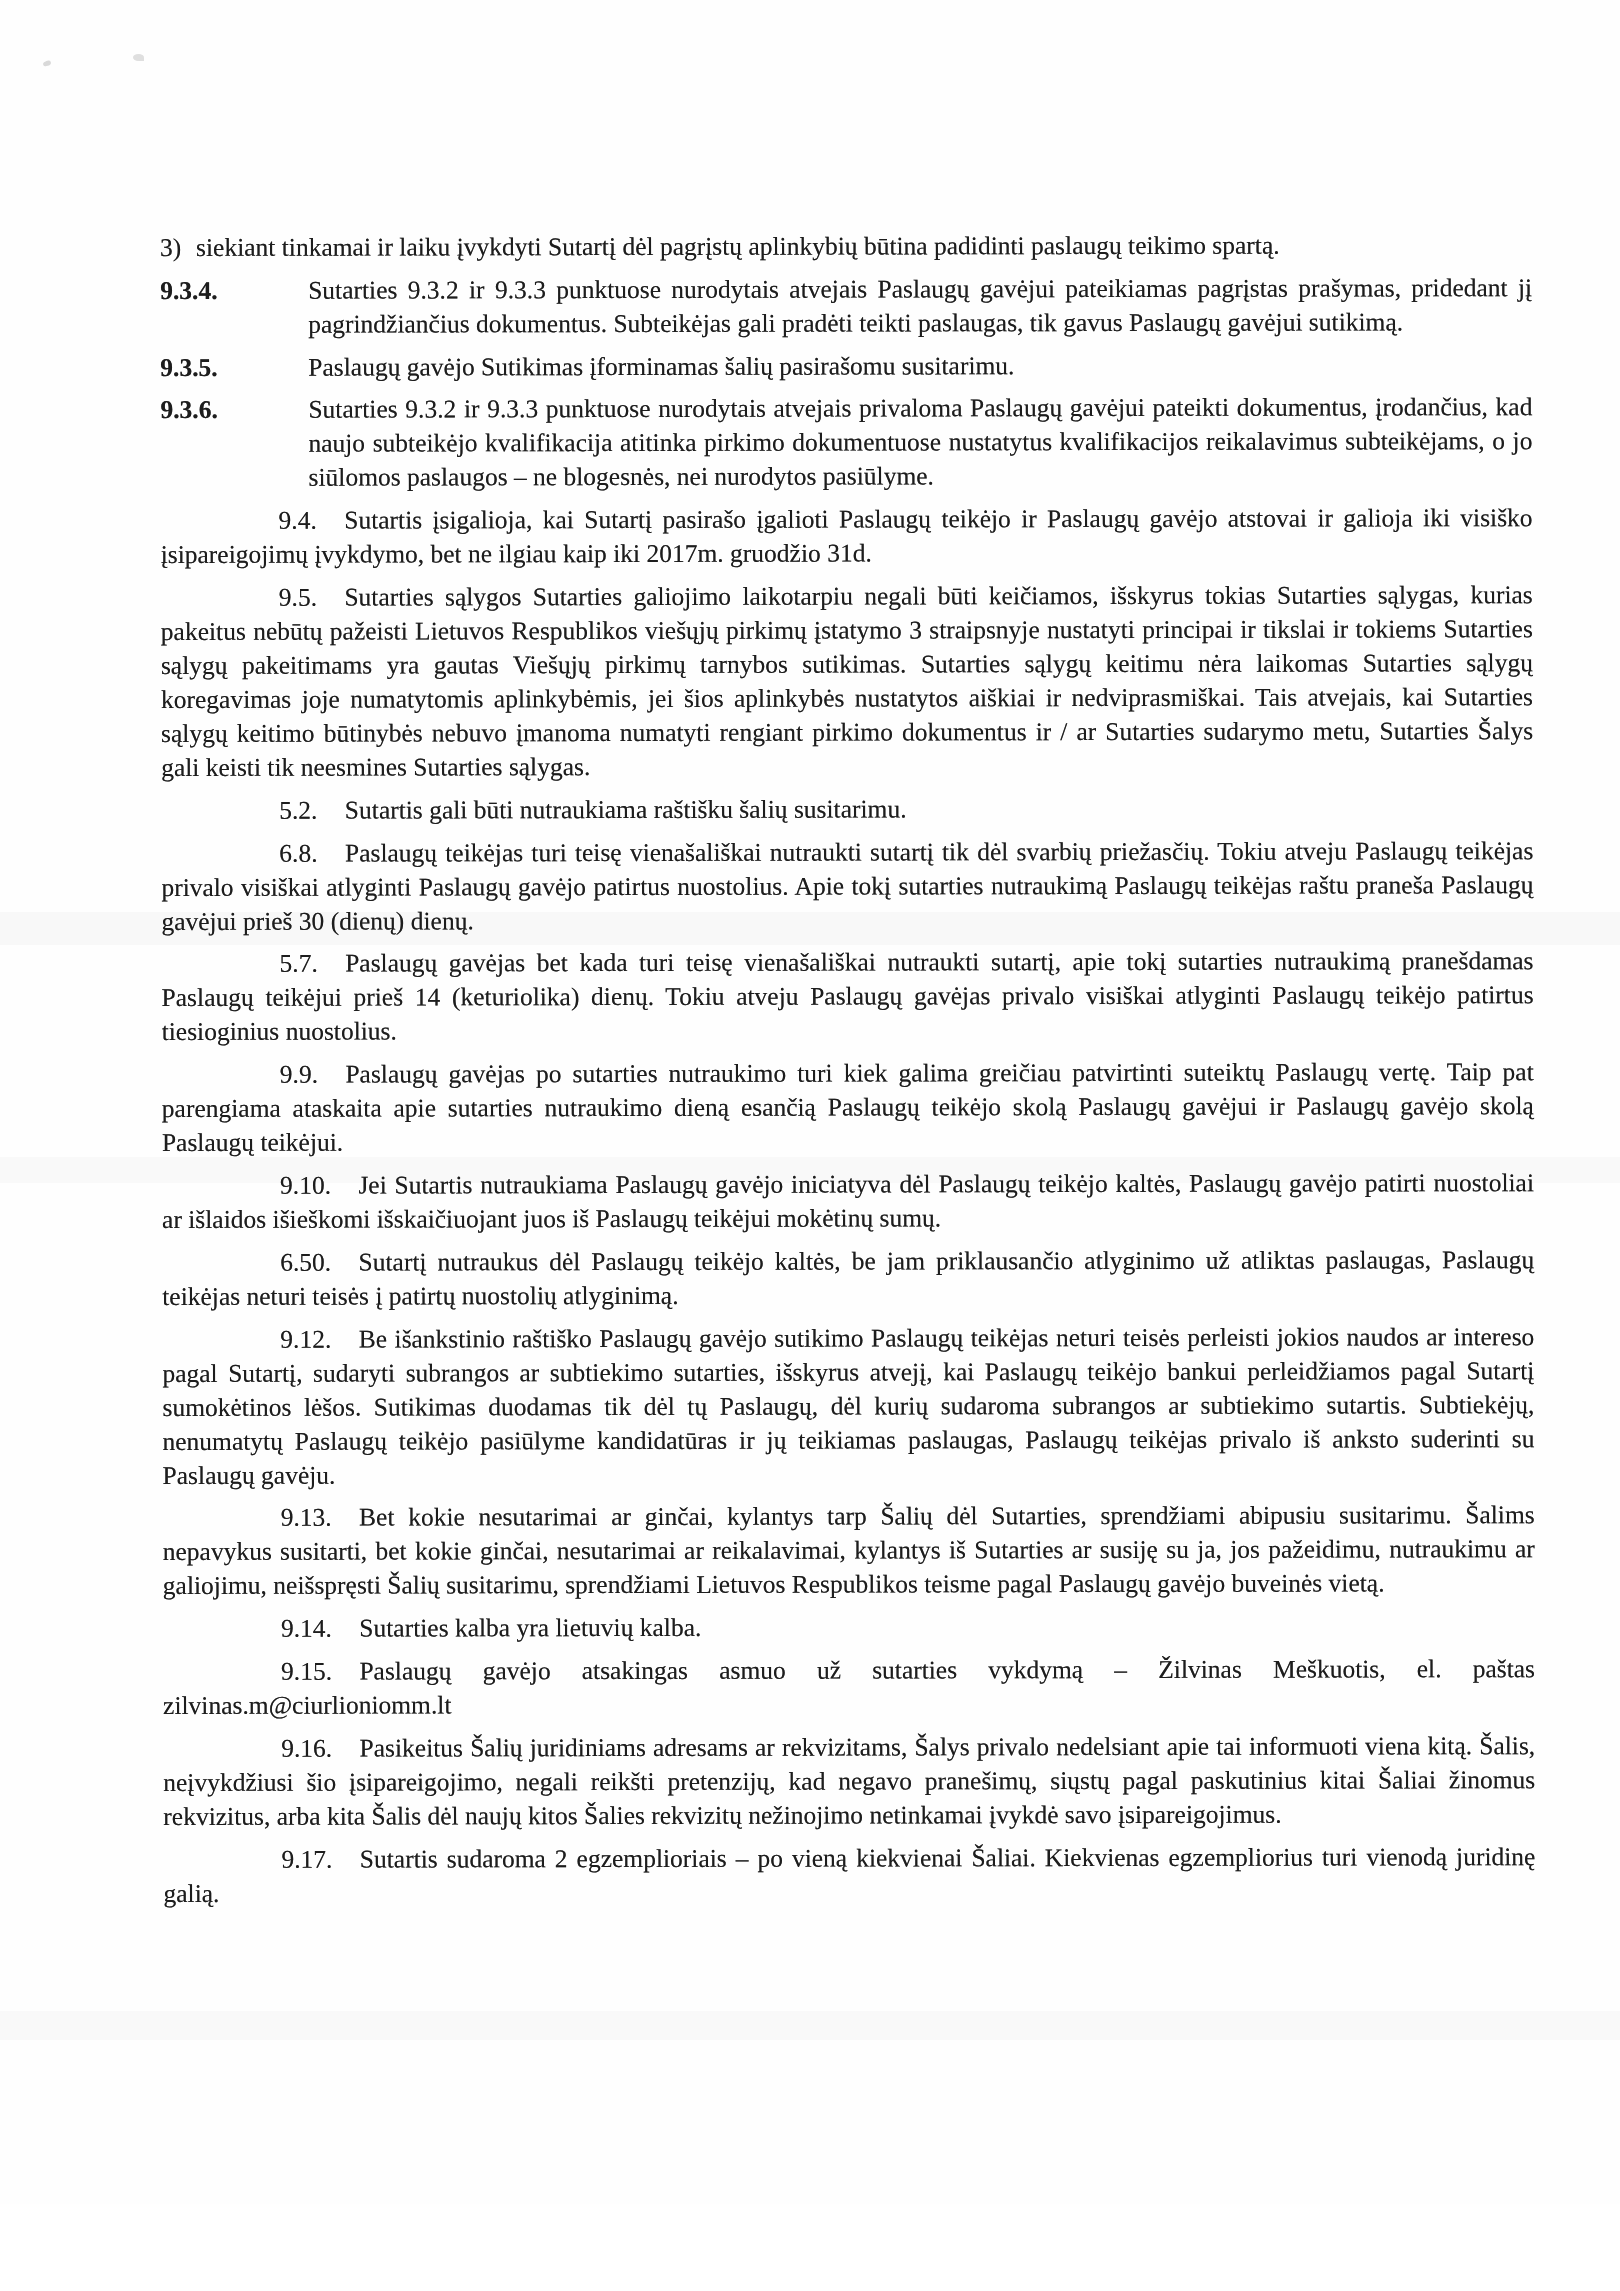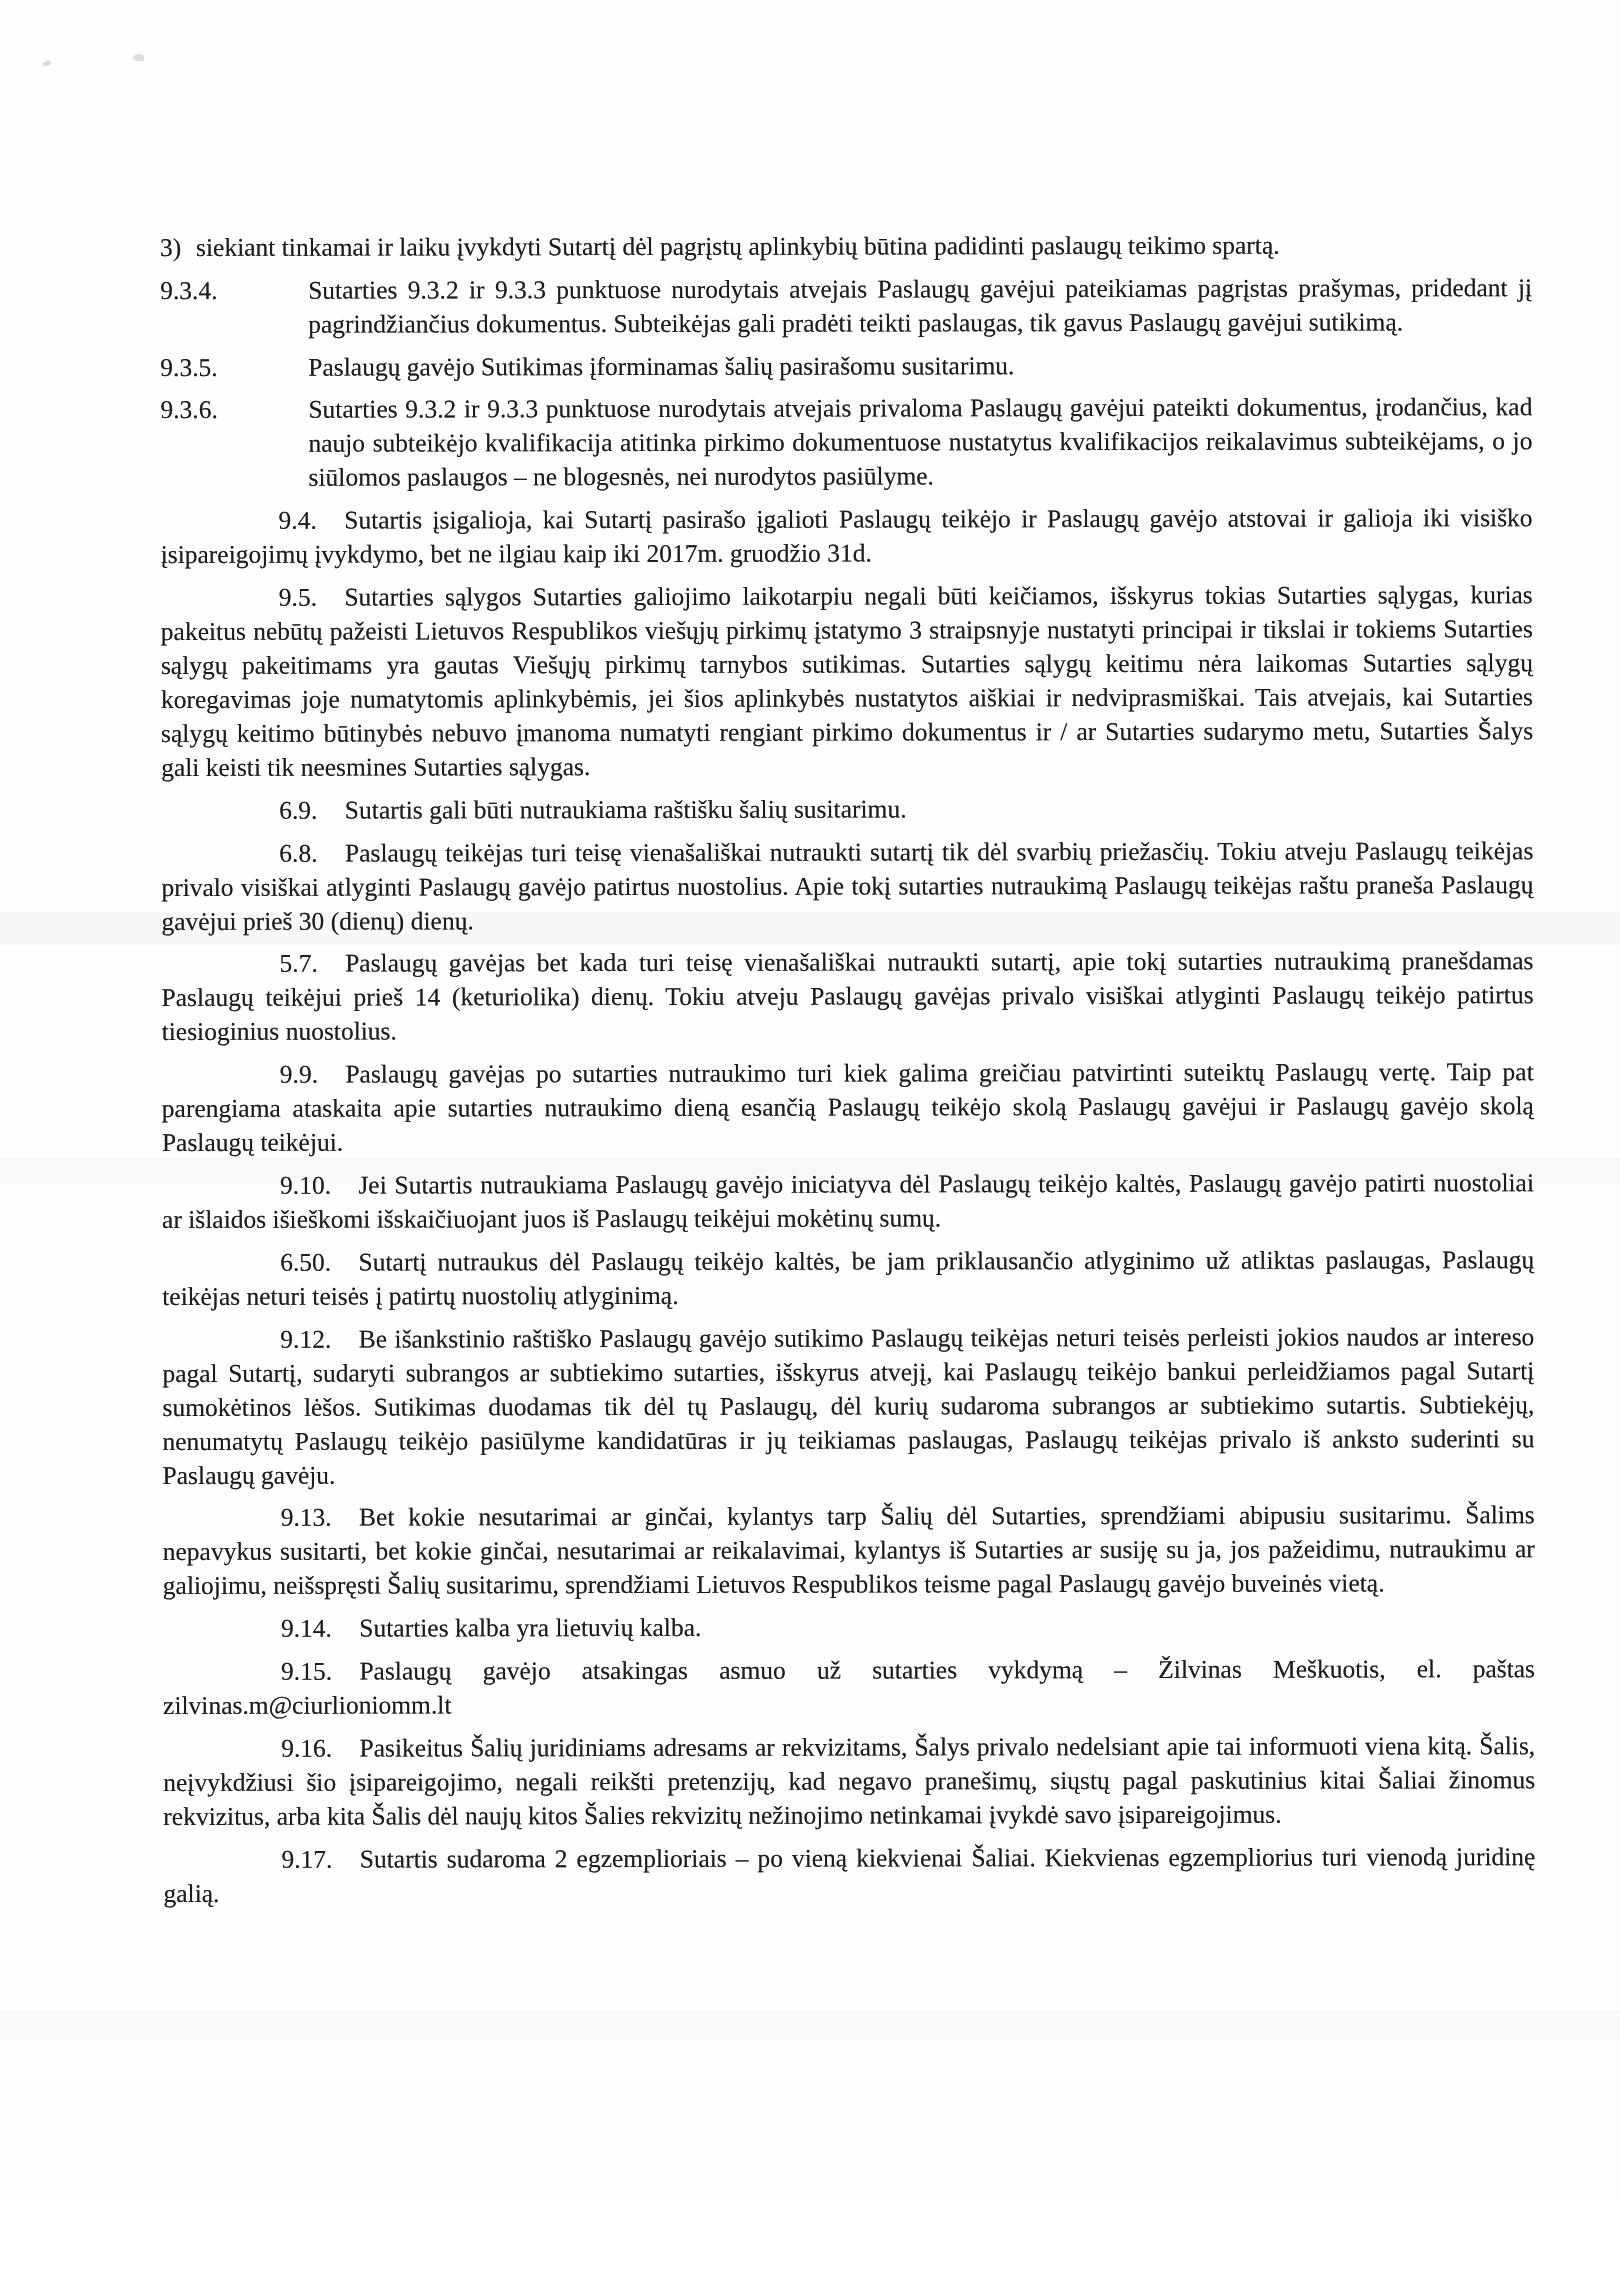--- a/index.html
+++ b/index.html
@@ -66,20 +66,21 @@
   
   .p-sub {
     margin-left: 175px;
     padding-left: 148px;
     text-indent: -148px;
   }
   .p-sub .num {
     display: inline-block;
     width: 148px;
     text-indent: 0;
+    font-weight: bold;
   }
 
   
   .p-main { text-indent: 118px; }
   .p-main .num { margin-right: 27.4px; }
 </style>
 </head>
 <body>
 
 <div class="page">
@@ -97,21 +98,21 @@
     <p class="p-sub"><span class="num">9.3.4.</span><span>Sutarties 9.3.2 ir 9.3.3 punktuose nurodytais atvejais Paslaugų gavėjui pateikiamas pagrįstas prašymas, pridedant jį pagrindžiančius dokumentus. Subteikėjas gali pradėti teikti paslaugas, tik gavus Paslaugų gavėjui sutikimą.</span></p>
 
     <p class="p-sub"><span class="num">9.3.5.</span><span>Paslaugų gavėjo Sutikimas įforminamas šalių pasirašomu susitarimu.</span></p>
 
     <p class="p-sub"><span class="num">9.3.6.</span><span>Sutarties 9.3.2 ir 9.3.3 punktuose nurodytais atvejais privaloma Paslaugų gavėjui pateikti dokumentus, įrodančius, kad naujo subteikėjo kvalifikacija atitinka pirkimo dokumentuose nustatytus kvalifikacijos reikalavimus subteikėjams, o jo siūlomos paslaugos – ne blogesnės, nei nurodytos pasiūlyme.</span></p>
 
     <p class="p-main"><span class="num">9.4.</span><span>Sutartis įsigalioja, kai Sutartį pasirašo įgalioti Paslaugų teikėjo ir Paslaugų gavėjo atstovai ir galioja iki visiško įsipareigojimų įvykdymo, bet ne ilgiau kaip iki 2017m. gruodžio 31d.</span></p>
 
     <p class="p-main"><span class="num">9.5.</span><span>Sutarties sąlygos Sutarties galiojimo laikotarpiu negali būti keičiamos, išskyrus tokias Sutarties sąlygas, kurias pakeitus nebūtų pažeisti Lietuvos Respublikos viešųjų pirkimų įstatymo 3 straipsnyje nustatyti principai ir tikslai ir tokiems Sutarties sąlygų pakeitimams yra gautas Viešųjų pirkimų tarnybos sutikimas. Sutarties sąlygų keitimu nėra laikomas Sutarties sąlygų koregavimas joje numatytomis aplinkybėmis, jei šios aplinkybės nustatytos aiškiai ir nedviprasmiškai. Tais atvejais, kai Sutarties sąlygų keitimo būtinybės nebuvo įmanoma numatyti rengiant pirkimo dokumentus ir / ar Sutarties sudarymo metu, Sutarties Šalys gali keisti tik neesmines Sutarties sąlygas.</span></p>
 
-    <p class="p-main"><span class="num">6.9.</span><span>Sutartis gali būti nutraukiama raštišku šalių susitarimu.</span></p>
+    <p class="p-main"><span class="num">5.2.</span><span>Sutartis gali būti nutraukiama raštišku šalių susitarimu.</span></p>
 
     <p class="p-main"><span class="num">6.8.</span><span>Paslaugų teikėjas turi teisę vienašališkai nutraukti sutartį tik dėl svarbių priežasčių. Tokiu atveju Paslaugų teikėjas privalo visiškai atlyginti Paslaugų gavėjo patirtus nuostolius. Apie tokį sutarties nutraukimą Paslaugų teikėjas raštu praneša Paslaugų gavėjui prieš 30 (dienų) dienų.</span></p>
 
     <p class="p-main"><span class="num">5.7.</span><span>Paslaugų gavėjas bet kada turi teisę vienašališkai nutraukti sutartį, apie tokį sutarties nutraukimą pranešdamas Paslaugų teikėjui prieš 14 (keturiolika) dienų. Tokiu atveju Paslaugų gavėjas privalo visiškai atlyginti Paslaugų teikėjo patirtus tiesioginius nuostolius.</span></p>
 
     <p class="p-main"><span class="num">9.9.</span><span>Paslaugų gavėjas po sutarties nutraukimo turi kiek galima greičiau patvirtinti suteiktų Paslaugų vertę. Taip pat parengiama ataskaita apie sutarties nutraukimo dieną esančią Paslaugų teikėjo skolą Paslaugų gavėjui ir Paslaugų gavėjo skolą Paslaugų teikėjui.</span></p>
 
     <p class="p-main"><span class="num">9.10.</span><span>Jei Sutartis nutraukiama Paslaugų gavėjo iniciatyva dėl Paslaugų teikėjo kaltės, Paslaugų gavėjo patirti nuostoliai ar išlaidos išieškomi išskaičiuojant juos iš Paslaugų teikėjui mokėtinų sumų.</span></p>
 
     <p class="p-main"><span class="num">6.50.</span><span>Sutartį nutraukus dėl Paslaugų teikėjo kaltės, be jam priklausančio atlyginimo už atliktas paslaugas, Paslaugų teikėjas neturi teisės į patirtų nuostolių atlyginimą.</span></p>

